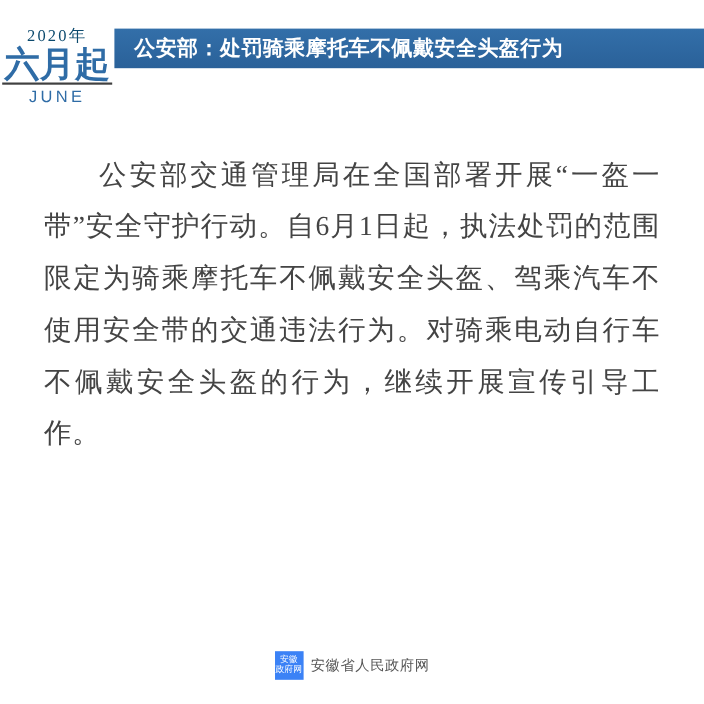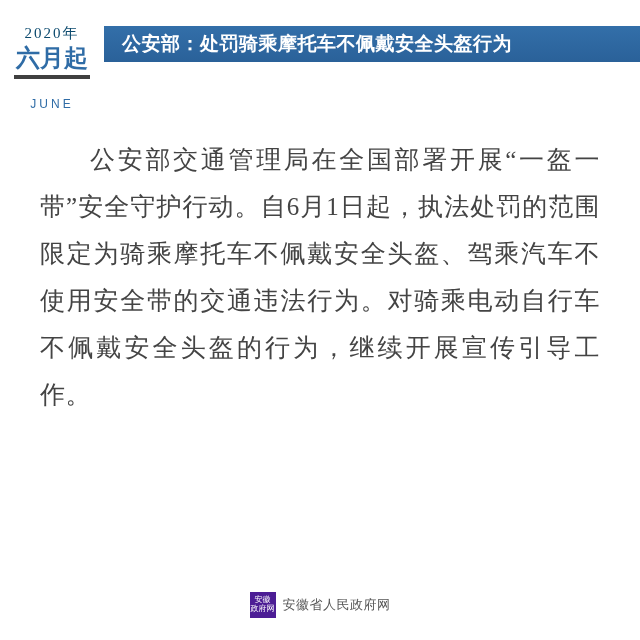--- a/index.html
+++ b/index.html
@@ -36,35 +36,35 @@
     flex: 0 0 auto;
   }
   .date-year {
     font-size: 15px;
     letter-spacing: 2px;
     color: #0c4a6e;
     line-height: 18px;
     font-family: "Liberation Serif", serif;
   }
   .date-month {
-    font-size: 24px;
+    font-size: 32px;
     font-weight: bold;
     color: #2f6ca6;
     line-height: 30px;
-    border-bottom: 4px solid #404040;
+    border-bottom: 2px solid #404040;
     display: inline-block;
     padding: 0 2px 2px 2px;
     margin-top: 1px;
   }
   .date-en {
-    font-size: 12px;
+    font-size: 15px;
     letter-spacing: 3px;
     color: #2f6ca6;
     line-height: 18px;
-    margin-top: 16px;
+    margin-top: 3px;
     font-family: "Liberation Sans", sans-serif;
   }
   .title-bar {
     flex: 1 1 auto;
     background: #2e6ca8;
     background: linear-gradient(180deg, #336fa9 0%, #2a6199 100%);
     color: #ffffff;
     height: 36px;
     display: flex;
     align-items: center;
@@ -102,21 +102,21 @@
     left: 0;
     right: 0;
     bottom: 22px;
     display: flex;
     align-items: center;
     justify-content: center;
   }
   .footer-logo {
     width: 26px;
     height: 26px;
-    background: #4c1d95;
+    background: #3b82f6;
     color: #ffffff;
     font-size: 8px;
     line-height: 9px;
     text-align: center;
     padding-top: 3px;
     box-sizing: border-box;
     margin-right: 7px;
     font-family: "Liberation Sans", sans-serif;
     letter-spacing: 0;
   }

